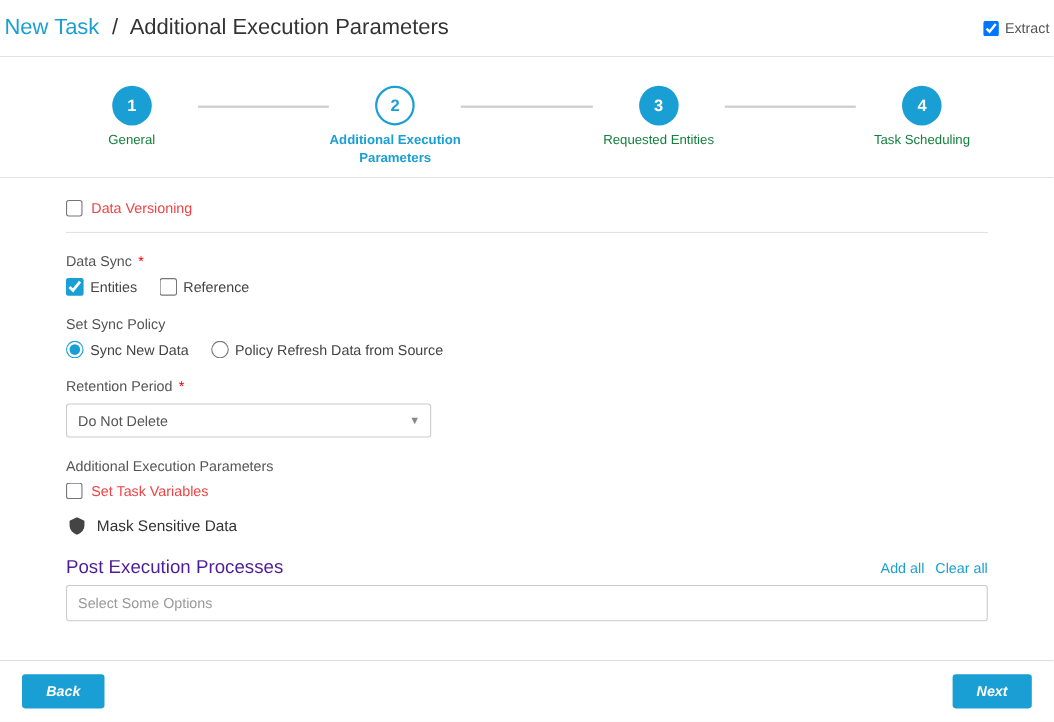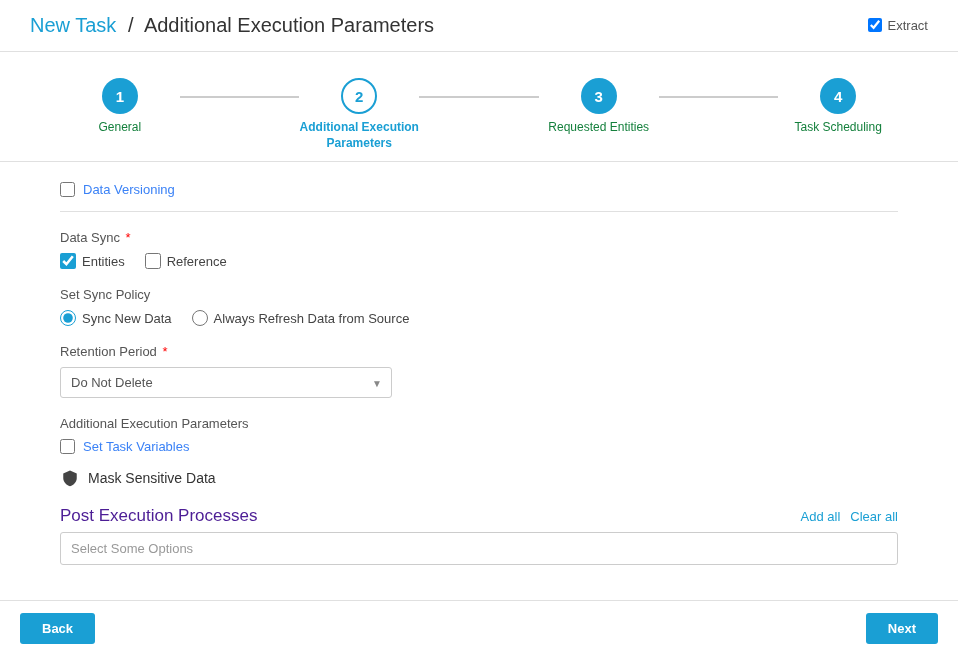--- a/index.html
+++ b/index.html
@@ -1,26 +1,26 @@
 <!DOCTYPE html>
 <html><head>
   <meta charset="utf-8">
   <style>
     * { box-sizing: border-box; margin: 0; padding: 0; }
     body { font-family: Arial, sans-serif; font-size: 14px; color: #333; background: #f5f5f5; }
 
     .page-wrapper { width: 958px; height: 656px; background: #fff; display: flex; flex-direction: column; overflow: hidden; }
 
     
-    .header { padding: 14px 30px; border-bottom: 1px solid #e0e0e0; display: flex; align-items: center; justify-content: space-between; background: #fff; }
+    .header { padding: 14px 4px; border-bottom: 1px solid #e0e0e0; display: flex; align-items: center; justify-content: space-between; background: #fff; }
     .header-title { font-size: 20px; color: #333; }
     .header-title .new-task { color: #1a9fd4; }
     .header-title .separator { color: #333; margin: 0 6px; }
     .header-title .sub-title { color: #333; }
-    .extract-checkbox { display: flex; align-items: flex-start; gap: 6px; font-size: 13px; color: #555; }
+    .extract-checkbox { display: flex; align-items: flex-end; gap: 6px; font-size: 13px; color: #555; }
     .extract-checkbox input { width: 14px; height: 14px; }
 
     
     .stepper-wrapper { padding: 16px 20px 0; background: #fff; border-bottom: 1px solid #e0e0e0; }
     .step-circle { width: 36px; height: 36px; border-radius: 50%; display: flex; align-items: center; justify-content: center; font-size: 15px; font-weight: bold; color: #fff; z-index: 1; position: relative; }
     .step-circle.filled { background: #1a9fd4; }
     .step-circle.outline { background: #fff; border: 2px solid #1a9fd4; color: #1a9fd4; }
     .step-label { margin-top: 6px; font-size: 12px; text-align: center; color: #15803d; max-width: 120px; line-height: 1.3; }
     .step-label.active { color: #1a9fd4; font-weight: bold; }
     .stepper-inner { display: flex; align-items: center; width: 800px; position: relative; padding: 16px 0; }
@@ -30,21 +30,21 @@
 
     
     .content { flex: 1; overflow-y: auto; padding: 20px 60px; background: #fff; }
 
     
     .form-section { margin-bottom: 18px; }
     .divider { border: none; border-top: 1px solid #e0e0e0; margin: 14px 0; }
 
     .checkbox-row { display: flex; align-items: center; gap: 8px; margin-bottom: 6px; }
     .checkbox-row input[type="checkbox"] { width: 15px; height: 15px; cursor: pointer; accent-color: #1a9fd4; }
-    .checkbox-row label { font-size: 13px; color: #3b82f6; cursor: pointer; }
+    .checkbox-row label { font-size: 13px; color: #ef4444; cursor: pointer; }
 
     .field-label { font-size: 13px; color: #555; margin-bottom: 8px; font-weight: 500; }
     .field-label .required { color: red; margin-left: 2px; }
 
     .data-type-row { display: flex; align-items: center; gap: 20px; }
     .data-type-option { display: flex; align-items: center; gap: 6px; }
     .data-type-option input[type="checkbox"] { width: 16px; height: 16px; accent-color: #1a9fd4; }
     .data-type-option label { font-size: 13px; color: #444; }
 
     .radio-row { display: flex; gap: 20px; }
@@ -65,21 +65,21 @@
     .post-exec-header { display: flex; align-items: center; justify-content: space-between; margin-bottom: 6px; }
     .post-exec-label { font-size: 17px; color: #4c1d95; font-weight: 400; }
     .post-exec-actions { display: flex; gap: 10px; }
     .link-btn { background: none; border: none; color: #1a9fd4; font-size: 13px; cursor: pointer; padding: 0; }
 
     .select-multi { width: 100%; border: 1px solid #ccc; border-radius: 3px; padding: 8px 10px; font-size: 13px; color: #999; background: #fff; cursor: pointer; outline: none; appearance: none; }
 
     
     .footer { padding: 12px 20px; border-top: 1px solid #e0e0e0; background: #fff; display: flex; justify-content: space-between; align-items: center; }
     .btn { padding: 8px 22px; border-radius: 3px; font-size: 13px; font-weight: bold; border: none; cursor: pointer; }
-    .btn-primary { background: #1a9fd4; color: #fff; }
+    .btn-primary { background: #1a9fd4; color: #fff; font-style: italic; }
   </style>
 </head>
 <body>
 
 <div class="page-wrapper">
 
   <div class="header">
     <div class="header-title">
       <span class="new-task">New Task</span>
       <span class="separator">/</span>
@@ -159,21 +159,21 @@
 
     <div class="form-section">
       <div class="field-label">Set Sync Policy</div>
       <div class="radio-row">
         <div class="radio-option">
           <input type="radio" name="sync-policy" id="sync-new" checked="" style="">
           <label for="sync-new">Sync New Data</label>
         </div>
         <div class="radio-option">
           <input type="radio" name="sync-policy" id="always-refresh" style="">
-          <label for="always-refresh">Always Refresh Data from Source</label>
+          <label for="always-refresh">Policy Refresh Data from Source</label>
         </div>
       </div>
     </div>
 
     <div class="form-section">
       <div class="field-label">
         <span>Retention Period</span>
         <span class="required">*</span>
       </div>
       <div class="select-wrapper">

